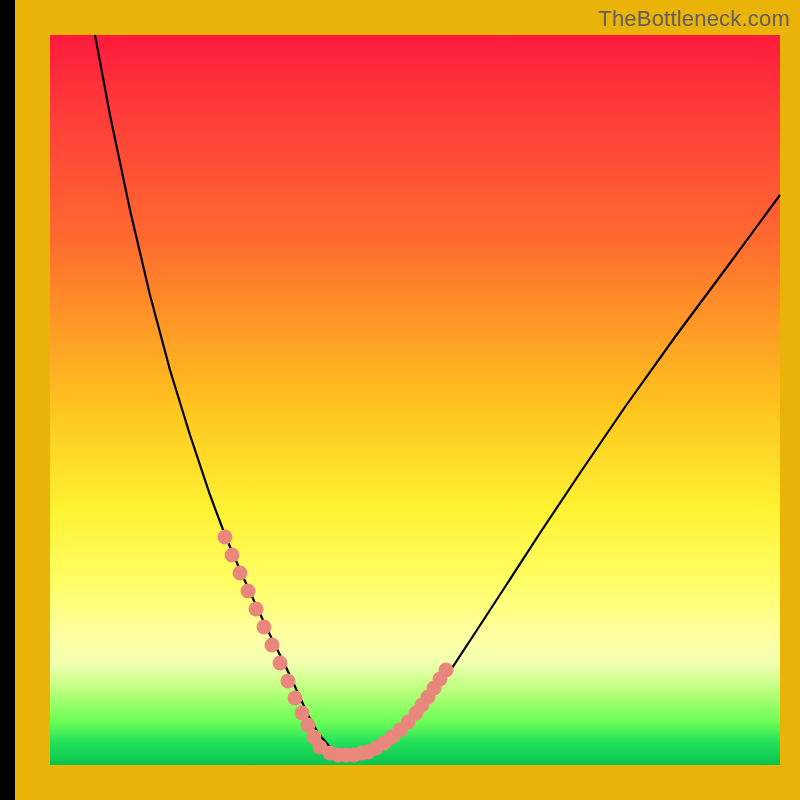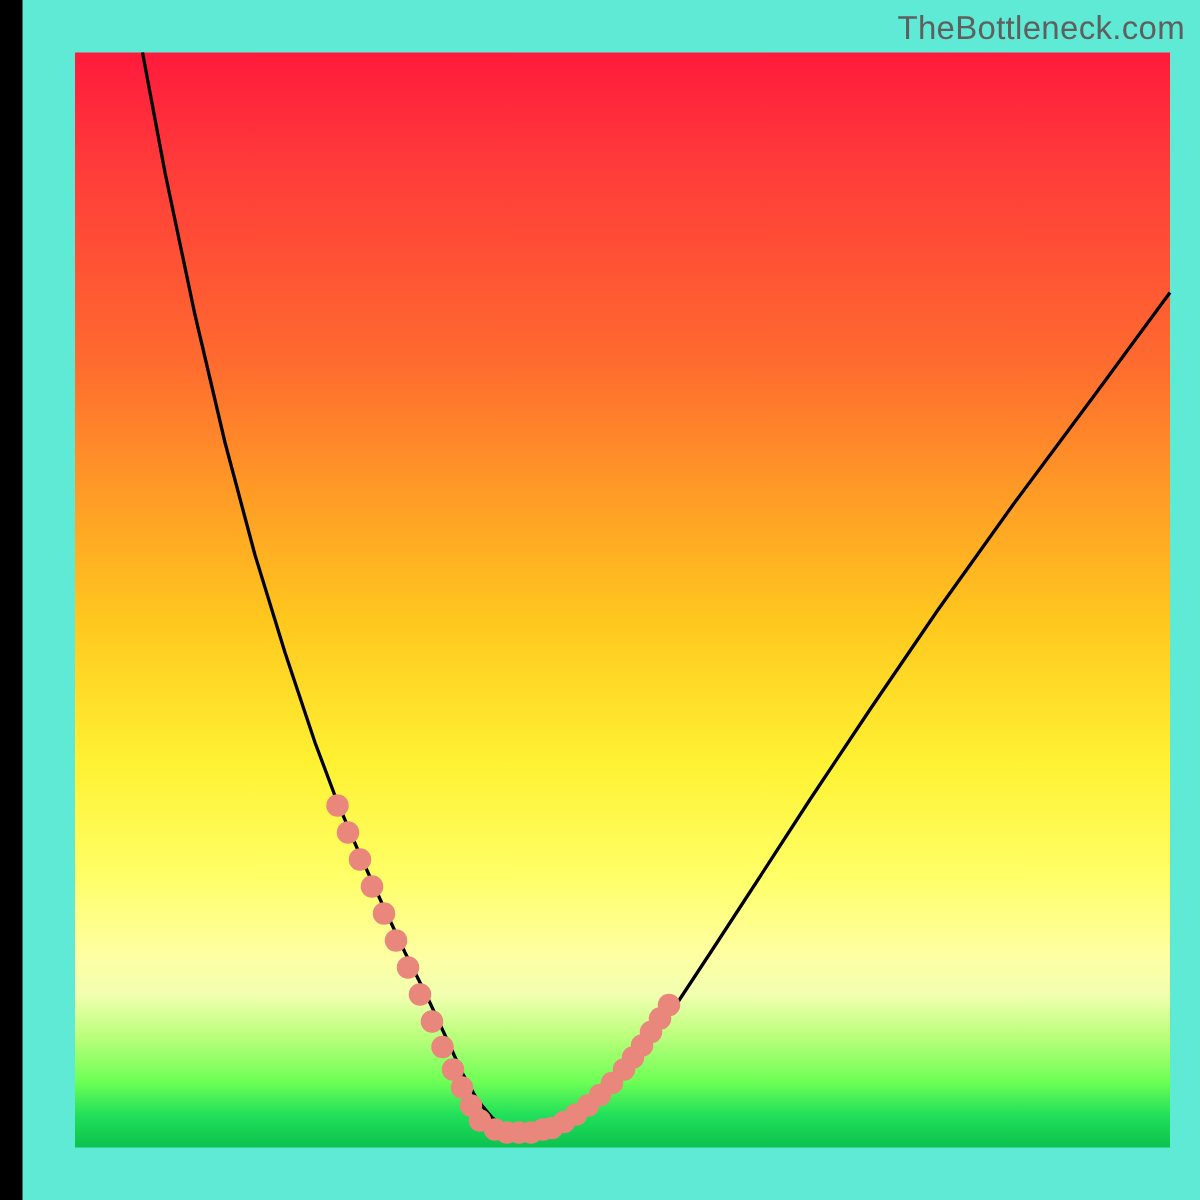--- a/index.html
+++ b/index.html
@@ -7,21 +7,21 @@
     padding: 0;
     width: 800px;
     height: 800px;
     background: #000;
     overflow: hidden;
     font-family: Arial, Helvetica, sans-serif;
   }
   .frame {
     position: absolute;
     inset: 0;
-    background: #5eead4;
+    background: #eab308;
     margin-left: 15px;
   }
   .plot-area {
     position: absolute;
     left: 35px;
     top: 35px;
     width: 730px;
     height: 730px;
     
     background: linear-gradient(to bottom,

